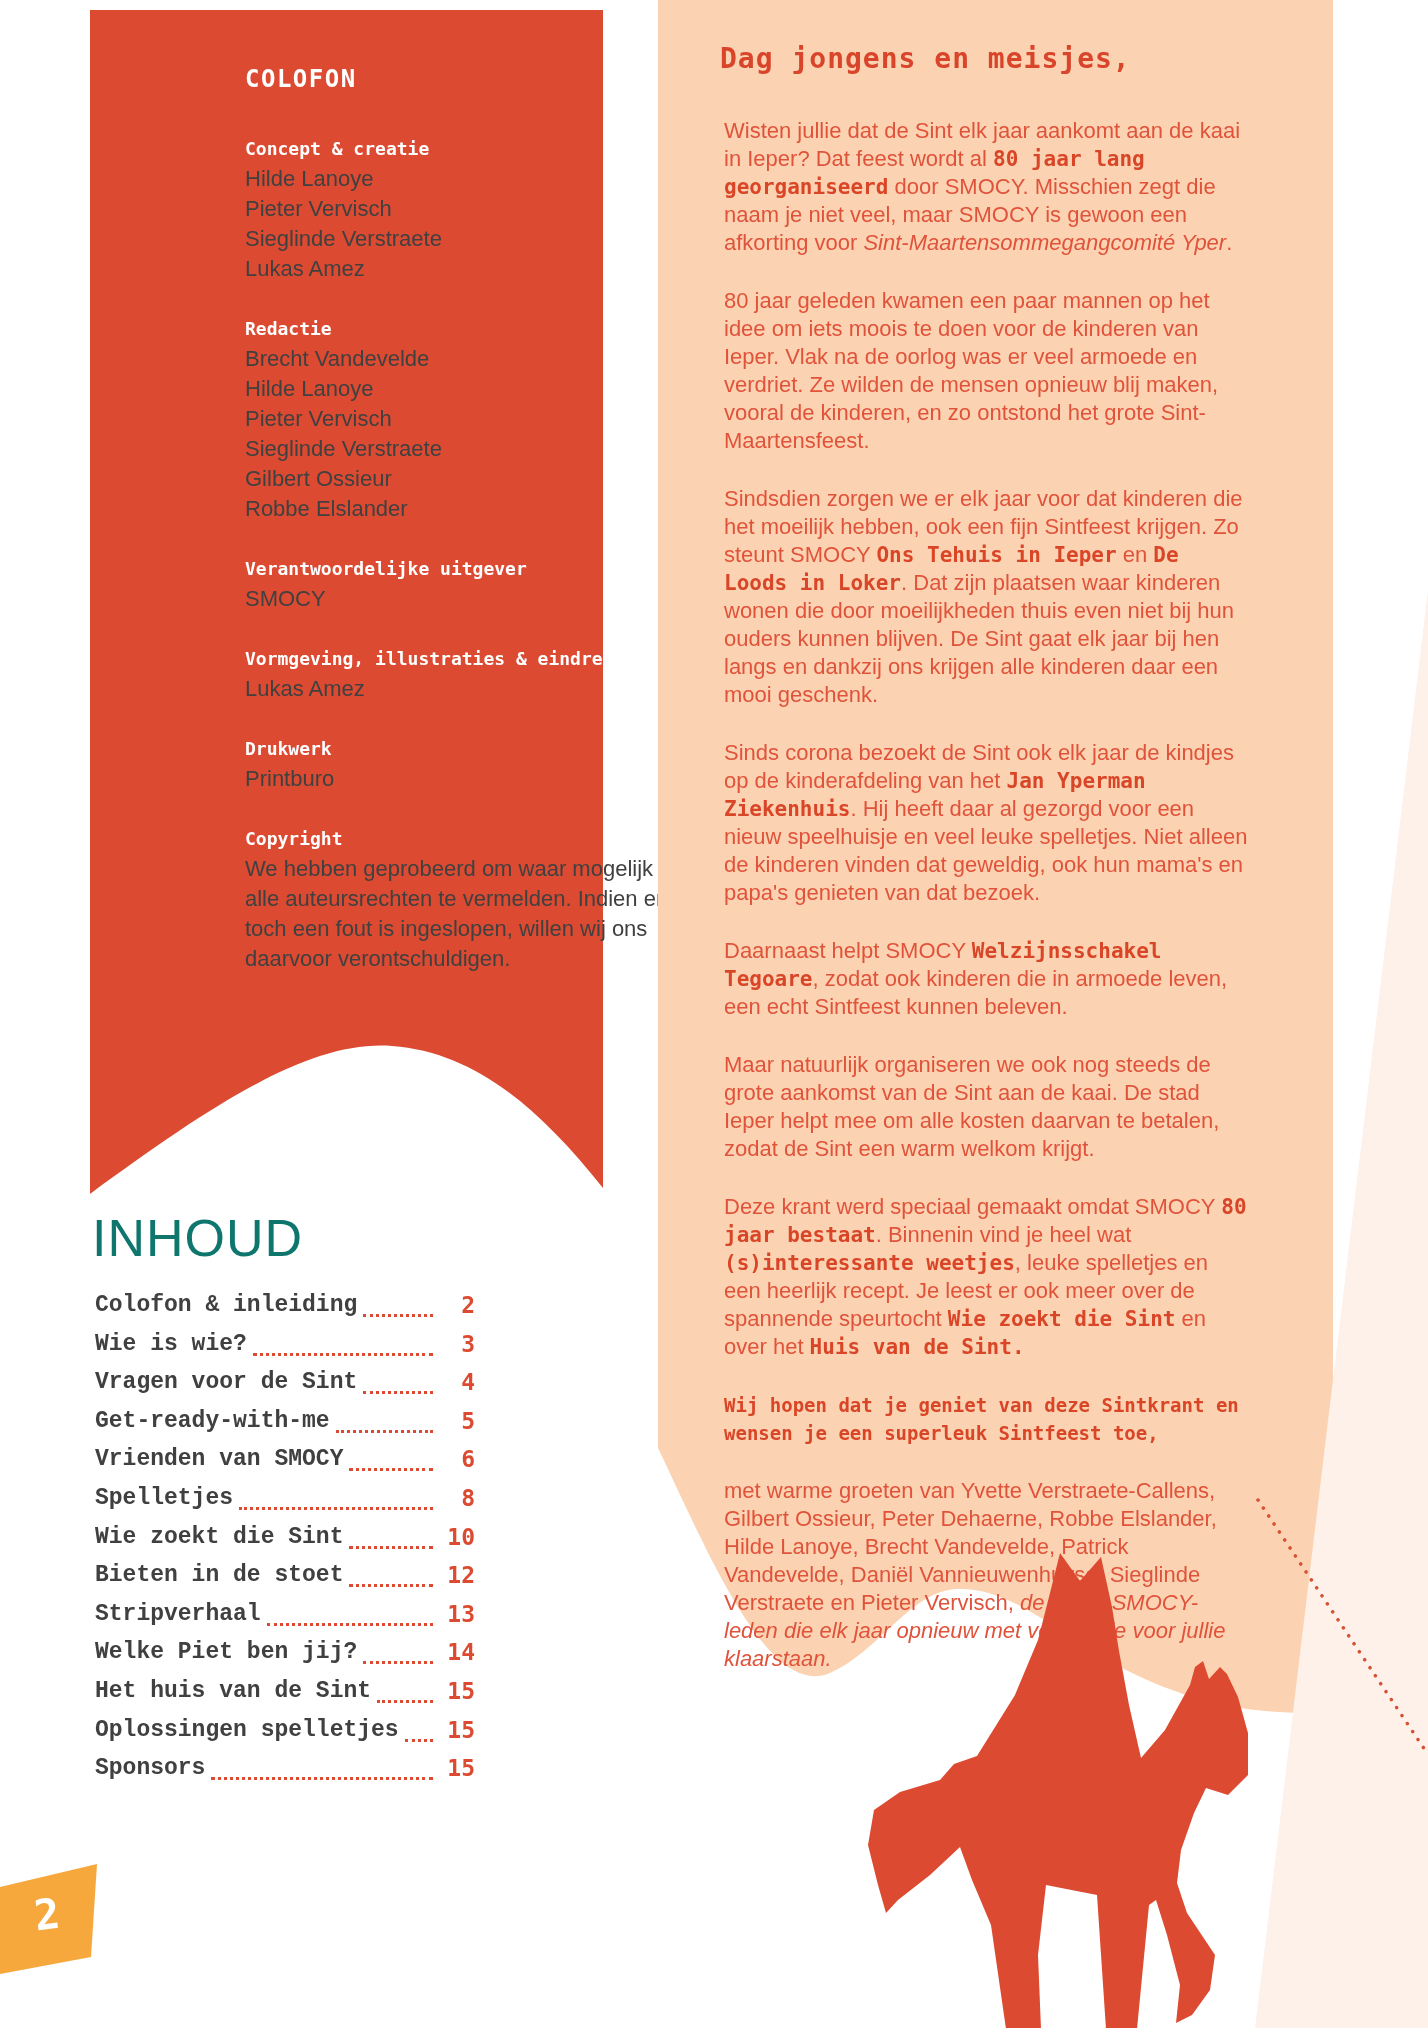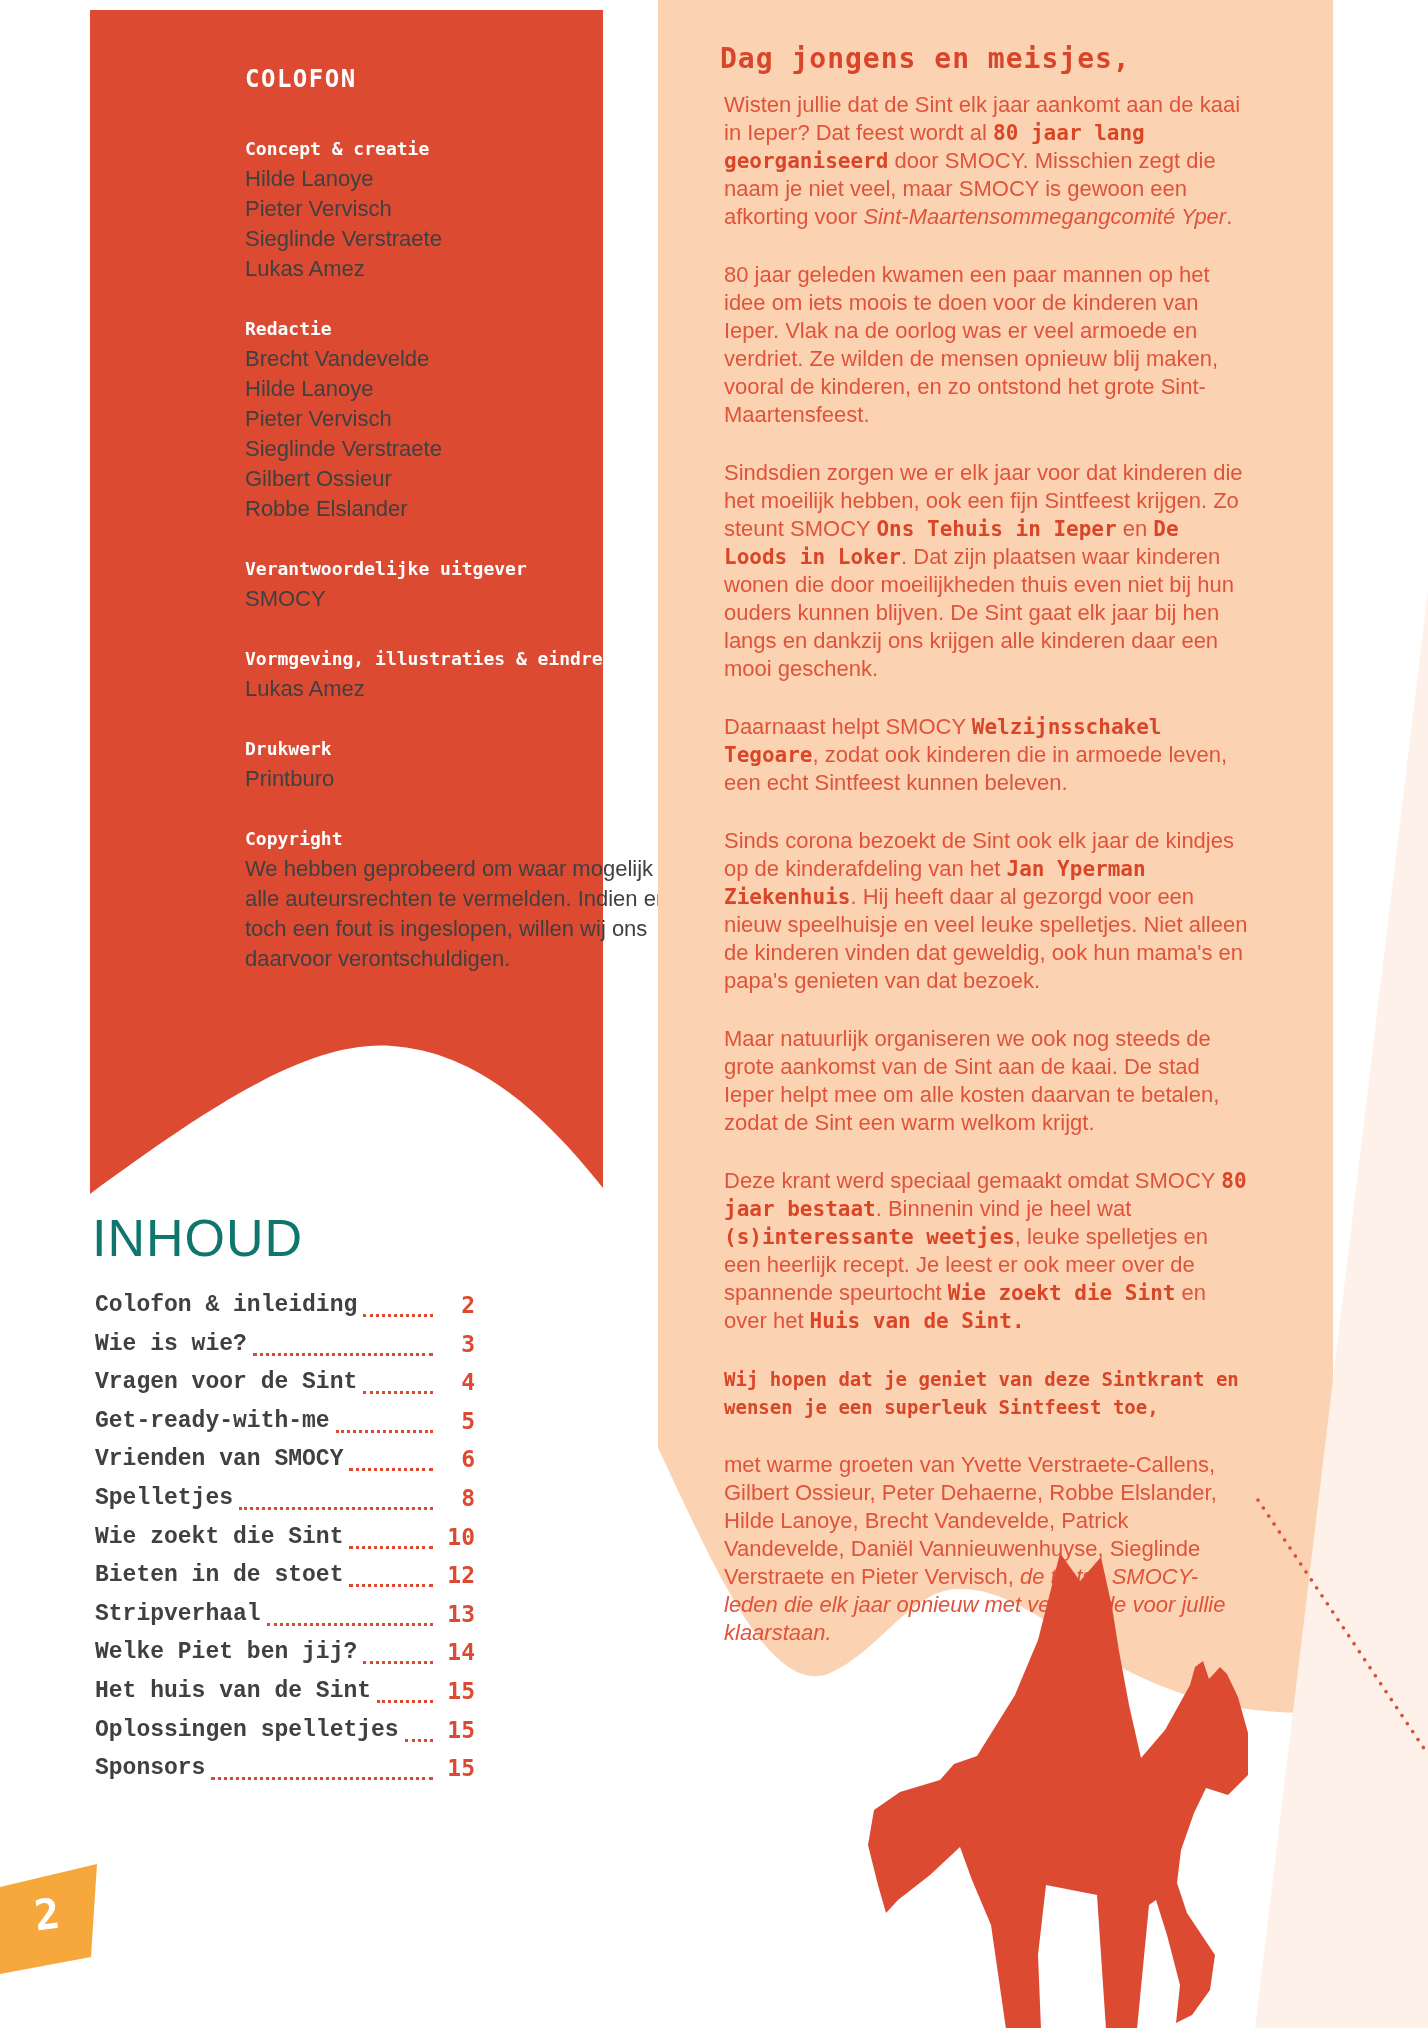--- a/index.html
+++ b/index.html
@@ -25,21 +25,21 @@
   .toc-label{font-family:Liberation Mono, monospace;font-weight:bold;font-size:23px;
              line-height:31px;color:#404040;white-space:nowrap;}
   .toc-dots{flex:1;height:24px;border-bottom:3.5px dotted #dc4a31;margin:0 6px;}
   .toc-page{font-family:"DejaVu Sans Mono",monospace;font-weight:bold;font-size:23px;
             line-height:31px;color:#dc4a31;width:36px;text-align:right;}
 
   
   .peach{position:absolute;left:658px;top:0;width:675px;height:1722px;}
   .peach-content{position:absolute;left:62px;top:42px;width:528px;}
   .letter-heading{font-family:"DejaVu Sans Mono",monospace;font-weight:bold;font-size:28px;
-                  letter-spacing:1px;color:#d8452b;margin-bottom:16px;white-space:nowrap;}
+                  letter-spacing:1px;color:#d8452b;margin-bottom:42px;white-space:nowrap;}
   .letter-body p{margin:0 0 30px 4px;font-size:22px;line-height:28px;color:#e0533b;}
   .letter-body .b{font-family:"DejaVu Sans Mono",monospace;font-weight:bold;font-size:21px;
                   color:#d94527;}
   .letter-body .i{font-style:italic;}
   .letter-body p.marker{font-family:"DejaVu Sans Mono",monospace;font-weight:bold;
                         font-size:19px;line-height:28px;color:#d94527;}
 
   
   .wedge{position:absolute;left:1240px;top:580px;width:188px;height:1448px;}
   .horse{position:absolute;left:858px;top:1543px;width:392px;height:486px;}
@@ -207,22 +207,22 @@
   <div class="peach">
     <svg width="675" height="1722" viewBox="0 0 675 1722">
       <path d="M0,0 H675 V1712 C596,1716 536,1704 468,1670 C408,1641 356,1586 299,1589 C252,1591 222,1651 172,1673 C112,1699 54,1562 0,1448 Z" fill="#fcd3b2"></path>
     </svg>
     <div class="peach-content">
       <div class="letter-heading">Dag jongens en meisjes,</div>
       <div class="letter-body">
           <p><span>Wisten jullie dat de Sint elk jaar aankomt aan de kaai in Ieper? Dat feest wordt al </span><span class="b">80 jaar lang georganiseerd</span><span> door SMOCY. Misschien zegt die naam je niet veel, maar SMOCY is gewoon een afkorting voor </span><span class="i">Sint-Maartensommegangcomité Yper</span><span>.</span></p>
           <p><span>80 jaar geleden kwamen een paar mannen op het idee om iets moois te doen voor de kinderen van Ieper. Vlak na de oorlog was er veel armoede en verdriet. Ze wilden de mensen opnieuw blij maken, vooral de kinderen, en zo ontstond het grote Sint-Maartensfeest.</span></p>
           <p><span>Sindsdien zorgen we er elk jaar voor dat kinderen die het moeilijk hebben, ook een fijn Sintfeest krijgen. Zo steunt SMOCY </span><span class="b">Ons Tehuis in Ieper</span><span> en </span><span class="b">De Loods in Loker</span><span>. Dat zijn plaatsen waar kinderen wonen die door moeilijkheden thuis even niet bij hun ouders kunnen blijven. De Sint gaat elk jaar bij hen langs en dankzij ons krijgen alle kinderen daar een mooi geschenk.</span></p>
+          <p><span>Sinds corona bezoekt de Sint ook elk jaar de kindjes op de kinderafdeling van het </span><span class="b">Jan Yperman Ziekenhuis</span><span>. Hij heeft daar al gezorgd voor een nieuw speelhuisje en veel leuke spelletjes. Niet alleen de kinderen vinden dat geweldig, ook hun mama's en papa's genieten van dat bezoek.</span></p>
           <p><span>Daarnaast helpt SMOCY </span><span class="b">Welzijnsschakel Tegoare</span><span>, zodat ook kinderen die in armoede leven, een echt Sintfeest kunnen beleven.</span></p>
-          <p><span>Sinds corona bezoekt de Sint ook elk jaar de kindjes op de kinderafdeling van het </span><span class="b">Jan Yperman Ziekenhuis</span><span>. Hij heeft daar al gezorgd voor een nieuw speelhuisje en veel leuke spelletjes. Niet alleen de kinderen vinden dat geweldig, ook hun mama's en papa's genieten van dat bezoek.</span></p>
           <p><span>Maar natuurlijk organiseren we ook nog steeds de grote aankomst van de Sint aan de kaai. De stad Ieper helpt mee om alle kosten daarvan te betalen, zodat de Sint een warm welkom krijgt.</span></p>
           <p><span>Deze krant werd speciaal gemaakt omdat SMOCY </span><span class="b">80 jaar bestaat</span><span>. Binnenin vind je heel wat </span><span class="b">(s)interessante weetjes</span><span>, leuke spelletjes en een heerlijk recept. Je leest er ook meer over de spannende speurtocht </span><span class="b">Wie zoekt die Sint</span><span> en over het </span><span class="b">Huis van de Sint.</span></p>
           <p class="marker"><span>Wij hopen dat je geniet van deze Sintkrant en wensen je een superleuk Sintfeest toe,</span></p>
           <p><span>met warme groeten van Yvette Verstraete-Callens, Gilbert Ossieur, Peter Dehaerne, Robbe Elslander, Hilde Lanoye, Brecht Vandevelde, Patrick Vandevelde, Daniël Vannieuwenhuyse, Sieglinde Verstraete en Pieter Vervisch, </span><span class="i">de trotse SMOCY-leden die elk jaar opnieuw met veel liefde voor jullie klaarstaan.</span></p>
         </div>
     </div>
   </div>
 
   <svg class="wedge" width="188" height="1448" viewBox="0 0 188 1448">
     <polygon points="188,10 188,1448 15,1448" fill="#fdf1ea"></polygon>

